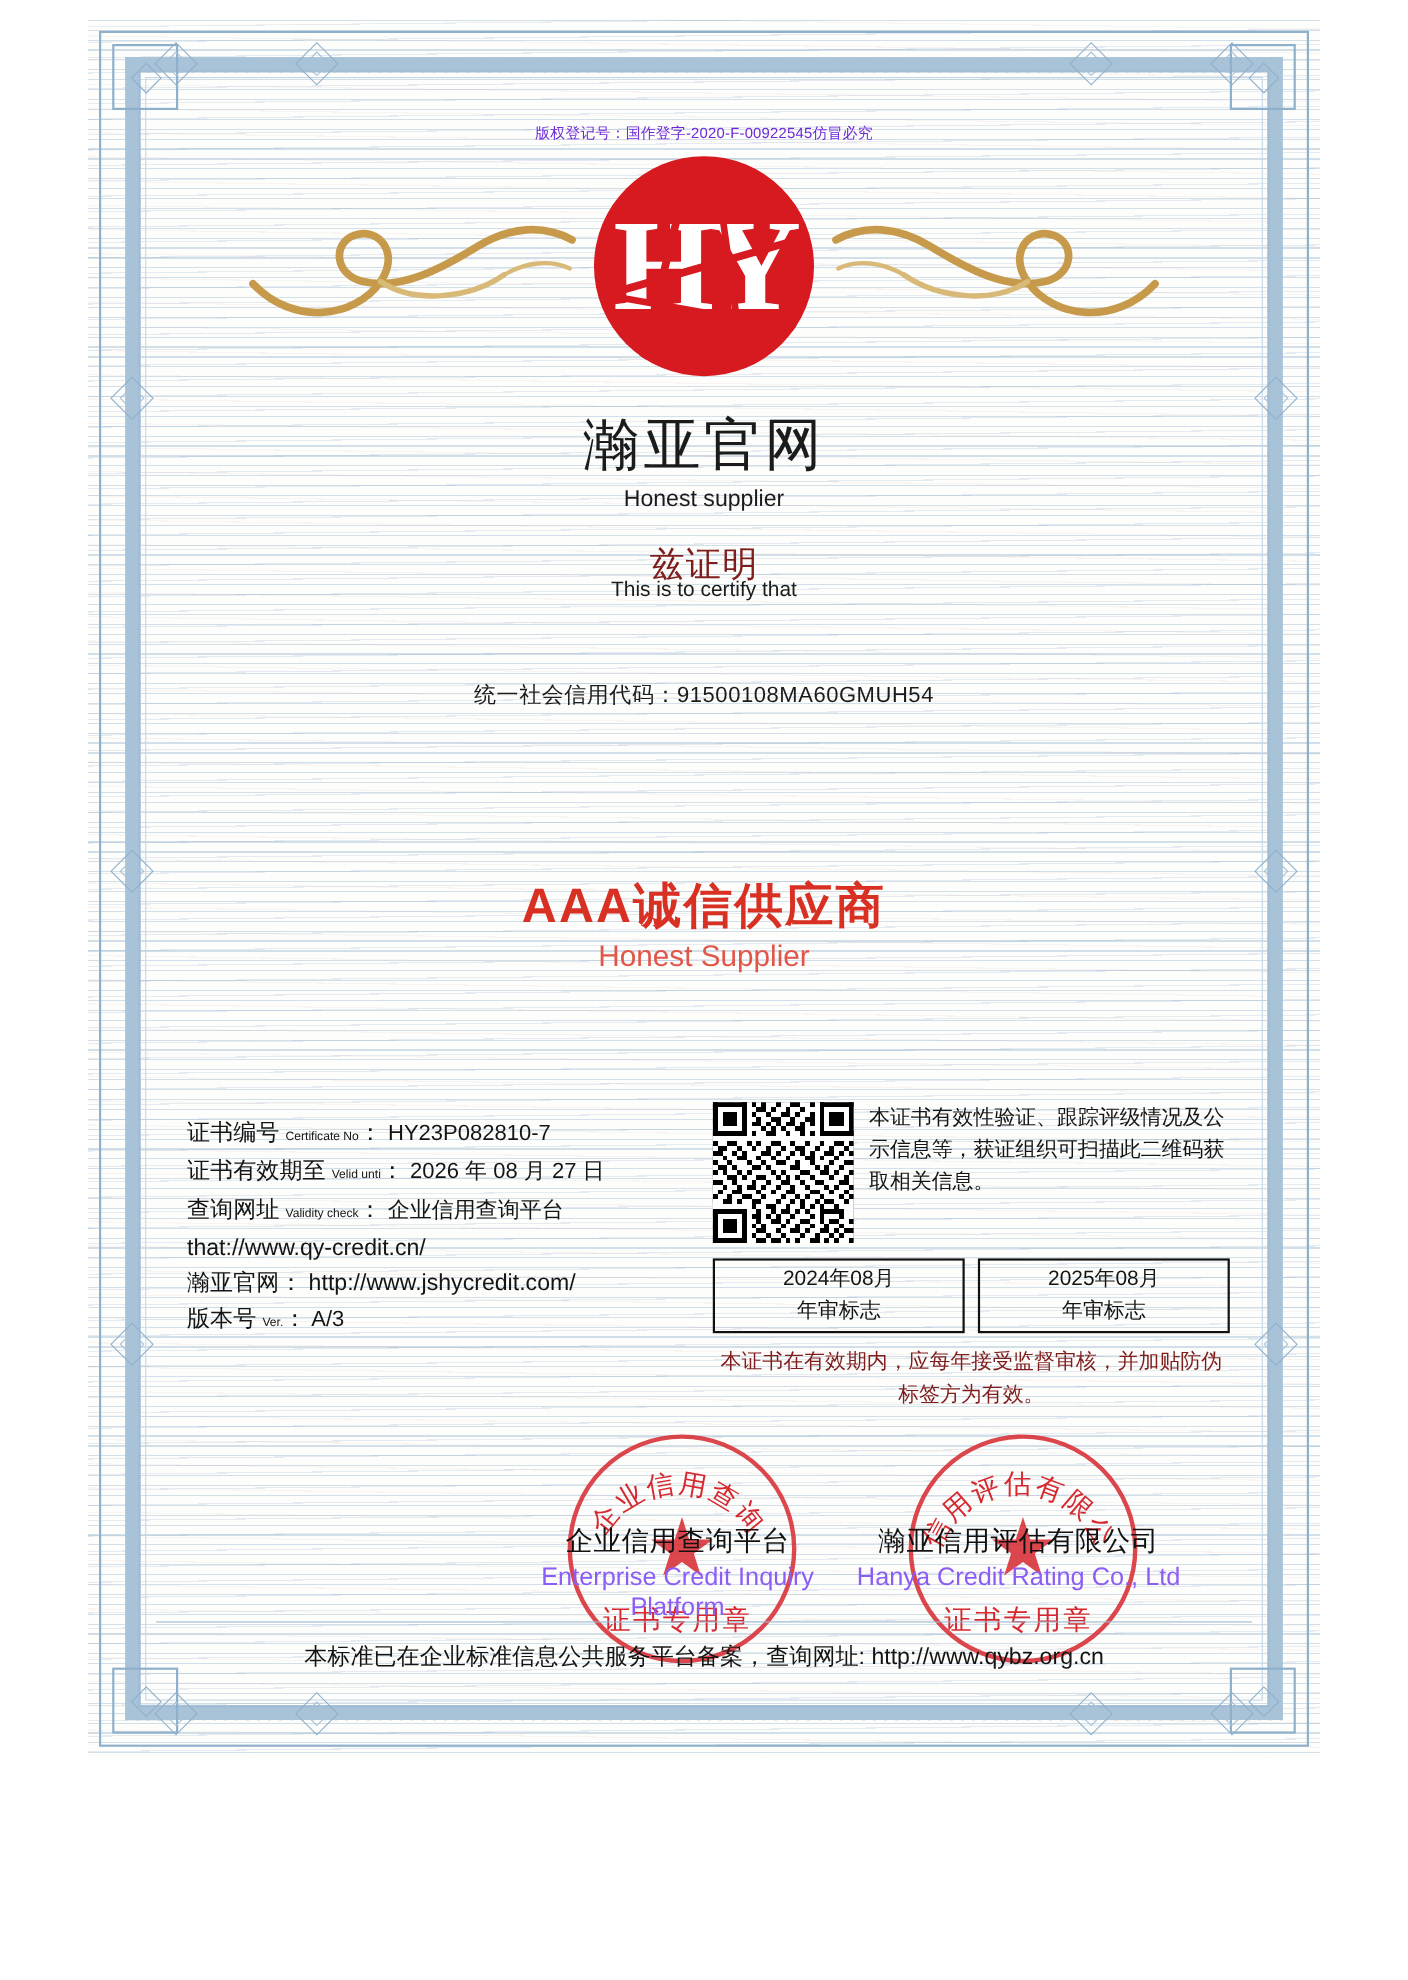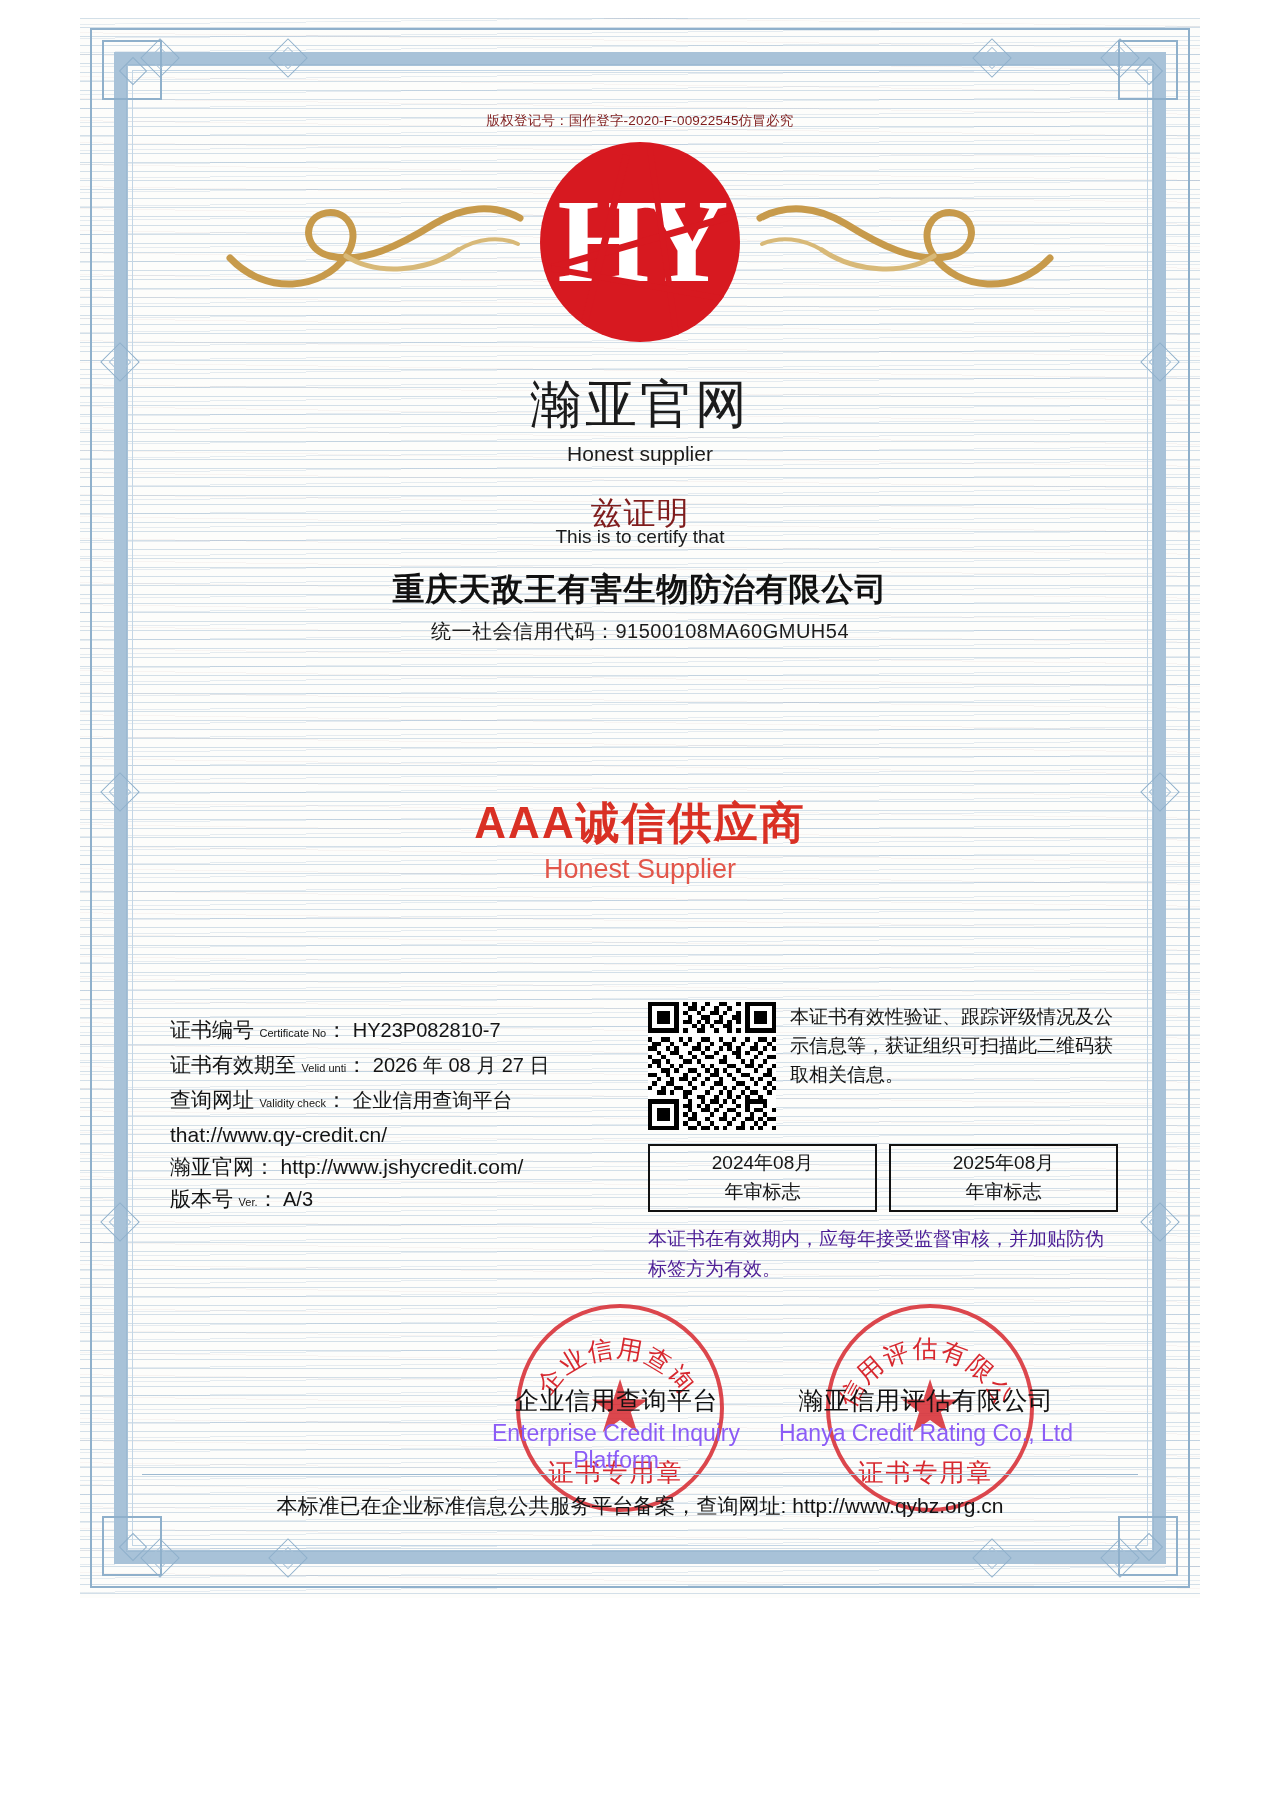--- a/index.html
+++ b/index.html
@@ -140,21 +140,21 @@
   .content {
     position: absolute;
     inset: 56px;
   }
   .copyright-line {
     position: absolute;
     top: 38px;
     left: 0; right: 0;
     text-align: center;
     font-size: 13.5px;
-    color: #7f1d1d;
+    color: #6d28d9;
     letter-spacing: 0.2px;
   }
   
   .logo-row {
     position: absolute;
     top: 62px;
     left: 0; right: 0;
     height: 220px;
   }
   .flourish {
@@ -326,22 +326,22 @@
     text-align: center;
     font-size: 19px;
     line-height: 29px;
     padding-top: 2px;
     color: #141414;
   }
   .qr-footnote {
     margin-top: 12px;
     font-size: 19px;
     line-height: 30px;
-    text-align: left;
-    color: #4c1d95;
+    text-align: center;
+    color: #7f1d1d;
   }
 
   
   .seals {
     position: absolute;
     left: 0; right: 0;
     top: 1210px;
     height: 210px;
   }
   .seal-unit {
@@ -485,21 +485,20 @@
         <path d="M4 74 C 40 112, 96 106, 120 72 C 138 46, 118 22, 96 30 C 76 37, 78 66, 104 72 C 138 80, 176 60, 208 40 C 238 22, 268 20, 294 34" fill="none" stroke="#c79a4b" stroke-width="7" stroke-linecap="round"></path>
         <path d="M120 72 C 150 92, 200 88, 232 66" fill="none" stroke="#d8b978" stroke-width="5" stroke-linecap="round"></path>
         <path d="M232 66 C 252 54, 274 52, 292 60" fill="none" stroke="#d8b978" stroke-width="4" stroke-linecap="round"></path>
       </svg>
     </div>
 
     <div class="title-cn">瀚亚官网</div>
     <div class="title-en">Honest supplier</div>
     <div class="certify-cn">兹证明</div>
     <div class="certify-en">This is to certify that</div>
-    <div class="company">重庆天敌王有害生物防治有限公司</div>
     <div class="credit-code">统一社会信用代码：91500108MA60GMUH54</div>
 
     <div class="award-cn">AAA诚信供应商</div>
     <div class="award-en">Honest Supplier</div>
 
     <div class="details">
       <div class="row">
         <span class="lbl-cn">证书编号</span>
         <span class="lbl-en">Certificate No</span><span class="lbl-cn">：</span>
         <span>HY23P082810-7</span>

